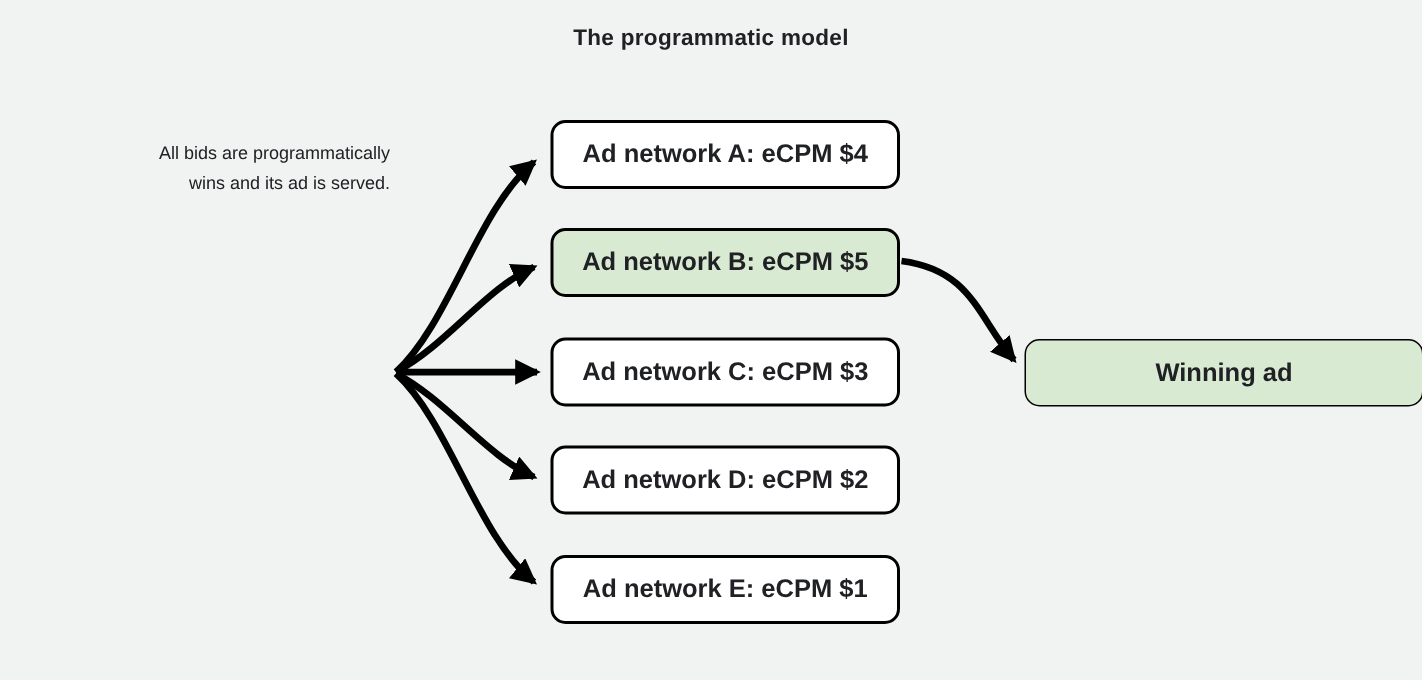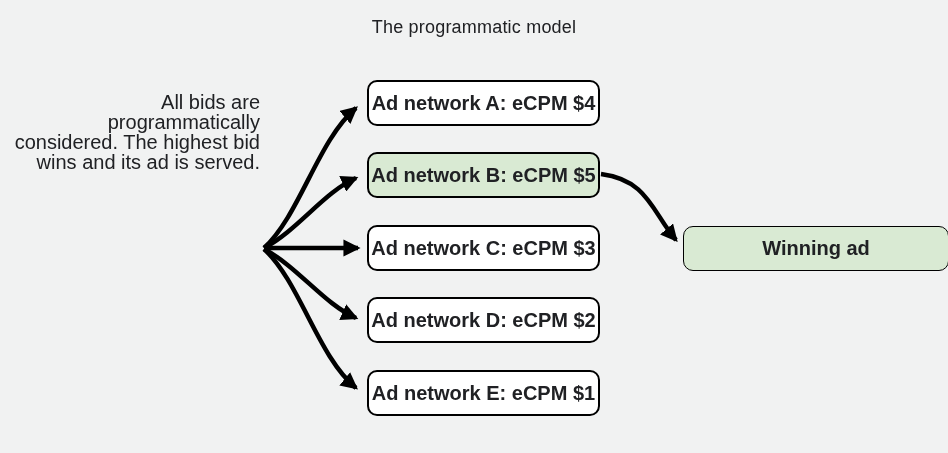--- a/index.html
+++ b/index.html
@@ -18,44 +18,44 @@
   .stage {
     position: absolute;
     inset: 0;
   }
   .title {
     position: absolute;
     top: 17px;
     left: 0;
     right: 0;
     text-align: center;
-    font-size: 18px;
-    font-weight: normal;
+    font-size: 15px;
+    font-weight: bold;
     letter-spacing: 0.2px;
   }
   .description {
     position: absolute;
     top: 92px;
     left: 12px;
     width: 248px;
     text-align: right;
-    font-size: 20px;
+    font-size: 12px;
     line-height: 20px;
   }
   .box {
     position: absolute;
     box-sizing: border-box;
     background: #ffffff;
     border: 2px solid #000000;
     border-radius: 10px;
     display: flex;
     align-items: center;
     justify-content: center;
     font-weight: bold;
-    font-size: 20px;
+    font-size: 17px;
     white-space: nowrap;
   }
   .request-box {
     left: 30px;
     top: 226px;
     width: 234px;
     height: 45px;
   }
   .network-box {
     left: 367px;
@@ -87,21 +87,20 @@
 </style>
 </head>
 <body style="background: rgb(241, 242, 242); color: rgb(32, 33, 36);">
 
 <div class="stage">
 
   <div class="title">The programmatic model</div>
 
   <div class="description">
     <div>All bids are programmatically</div>
-    <div>considered. The highest bid</div>
     <div>wins and its ad is served.</div>
   </div>
 
   <svg class="arrows" width="948" height="453" viewBox="0 0 948 453" xmlns="http://www.w3.org/2000/svg">
     <defs>
       <marker id="ah" viewBox="0 0 10 10" refX="8.5" refY="5" markerWidth="3.8" markerHeight="3.8" orient="auto-start-reverse">
         <path d="M0,0 L10,5 L0,10 z" fill="#000000"></path>
       </marker>
     </defs>
     <path class="arrow" d="M264,248 C300,215 318,140 356,108" marker-end="url(#ah)"></path>

